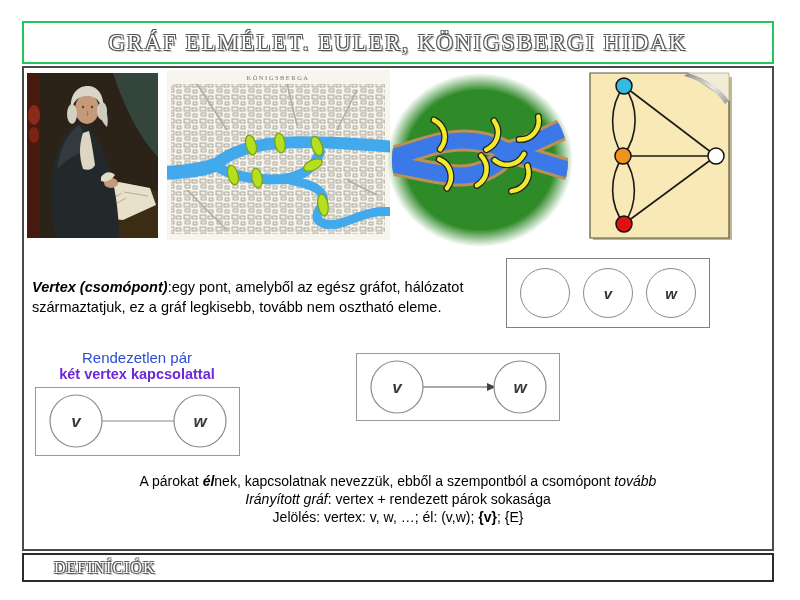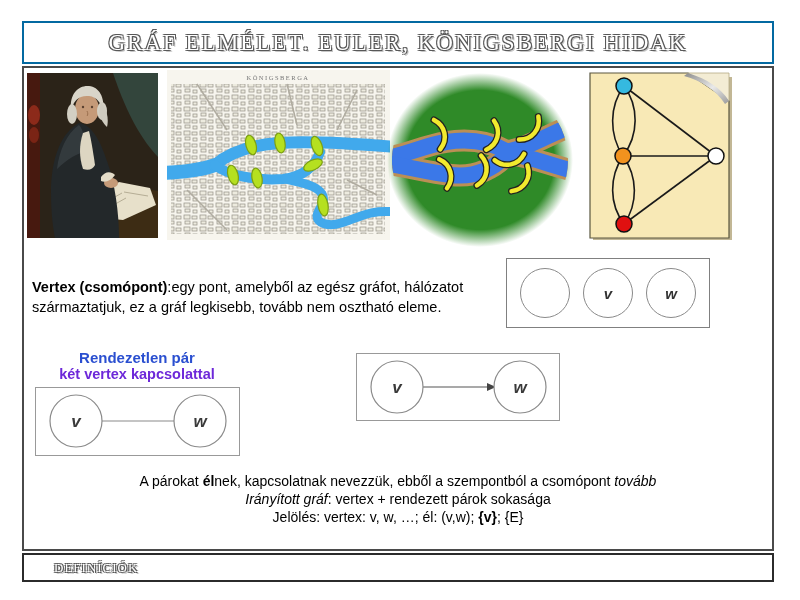--- a/index.html
+++ b/index.html
@@ -7,62 +7,62 @@
     width:800px; height:600px; position:relative; background:#ffffff;
     font-family:"Liberation Sans", sans-serif; color:#000; overflow:hidden;
   }
   .abs { position:absolute; }
   .engraved {
     font-family:"Liberation Serif", serif; color:#ffffff;
     text-shadow:-1px -1px 0 #585858, 1px -1px 0 #585858, -1px 1px 0 #585858, 1px 1px 0 #585858, 2px 2px 0 #c6c6c6;
     white-space:nowrap;
   }
   #title-bar {
-    left:22px; top:21px; width:752px; height:43px; border:2px solid #0369a1;
+    left:22px; top:21px; width:752px; height:43px; border:2px solid #22c55e;
     box-sizing:border-box; display:flex; align-items:center; justify-content:center; background:#fff;
   }
   #title-text { font-size:23px; letter-spacing:2px; }
   #main-box {
     left:22px; top:66px; width:752px; height:485px; border:2px solid #4a4a4a;
     box-sizing:border-box; background:#fff;
   }
   #footer-bar {
     left:22px; top:553px; width:752px; height:29px; border:2px solid #2b2b2b;
     box-sizing:border-box; background:#fff; display:flex; justify-content:space-between;
     align-items:center; padding:0 8px;
   }
-  .footer-text { font-size:13px; letter-spacing:1px;padding-left:22px; }
+  .footer-text { font-size:16px; letter-spacing:1px;padding-left:22px; }
 
   
   #fig-euler  { left:3px;   top:5px; width:131px; height:165px; }
   #fig-map    { left:143px; top:2px; width:223px; height:170px; }
   #fig-oval   { left:362px; top:4px; width:188px; height:176px; }
   #fig-paper  { left:565px; top:4px; width:145px; height:170px; }
   .fig svg { display:block; width:100%; height:100%; }
 
   
   #vertex-def { left:8px; top:194px; width:472px; font-size:14.5px; line-height:20px; }
-  .bi { font-weight:bold; }
+  .bi { font-weight:bold; font-style:italic; }
   .i  { font-style:italic; }
   .b  { font-weight:bold; }
   #vertex-circles {
     left:482px; top:190px; width:204px; height:70px; border:1px solid #808080;
     box-sizing:border-box; display:flex; align-items:center; justify-content:center; gap:13px;
   }
   .vcirc {
     width:48px; height:48px; border:1px solid #8a8a8a; border-radius:50%;
     display:flex; align-items:center; justify-content:center;
     font-style:italic; font-weight:600; font-size:15px; color:#333;
   }
 
   
   .pair-col { position:absolute; text-align:center; }
   #pair-left  { left:8px;   top:281px; width:210px; }
   #pair-right { left:324px; top:281px; width:232px; }
-  .pair-title { font-size:15px; font-weight:bold; line-height:17px; }
+  .pair-title { font-size:15px; font-weight:normal; line-height:17px; }
   #pair-left  .pair-title { color:#2a4fd0; }
   #pair-right .pair-title { color:#0e7a12; }
   .pair-sub { font-size:14.5px; font-weight:bold; color:#6d28d9; line-height:17px; }
   .pair-box { border:1px solid #999; box-sizing:content-box; margin-top:4px; background:#fff; }
   #pair-left  .pair-box { width:203px; height:67px; margin-left:3px; }
   #pair-right .pair-box { width:202px; height:66px; margin-left:8px; }
   .pair-box svg { display:block; width:100%; height:100%; }
 
   
   #notes { left:0; top:404px; width:100%; text-align:center; font-size:14px; line-height:18px; }

